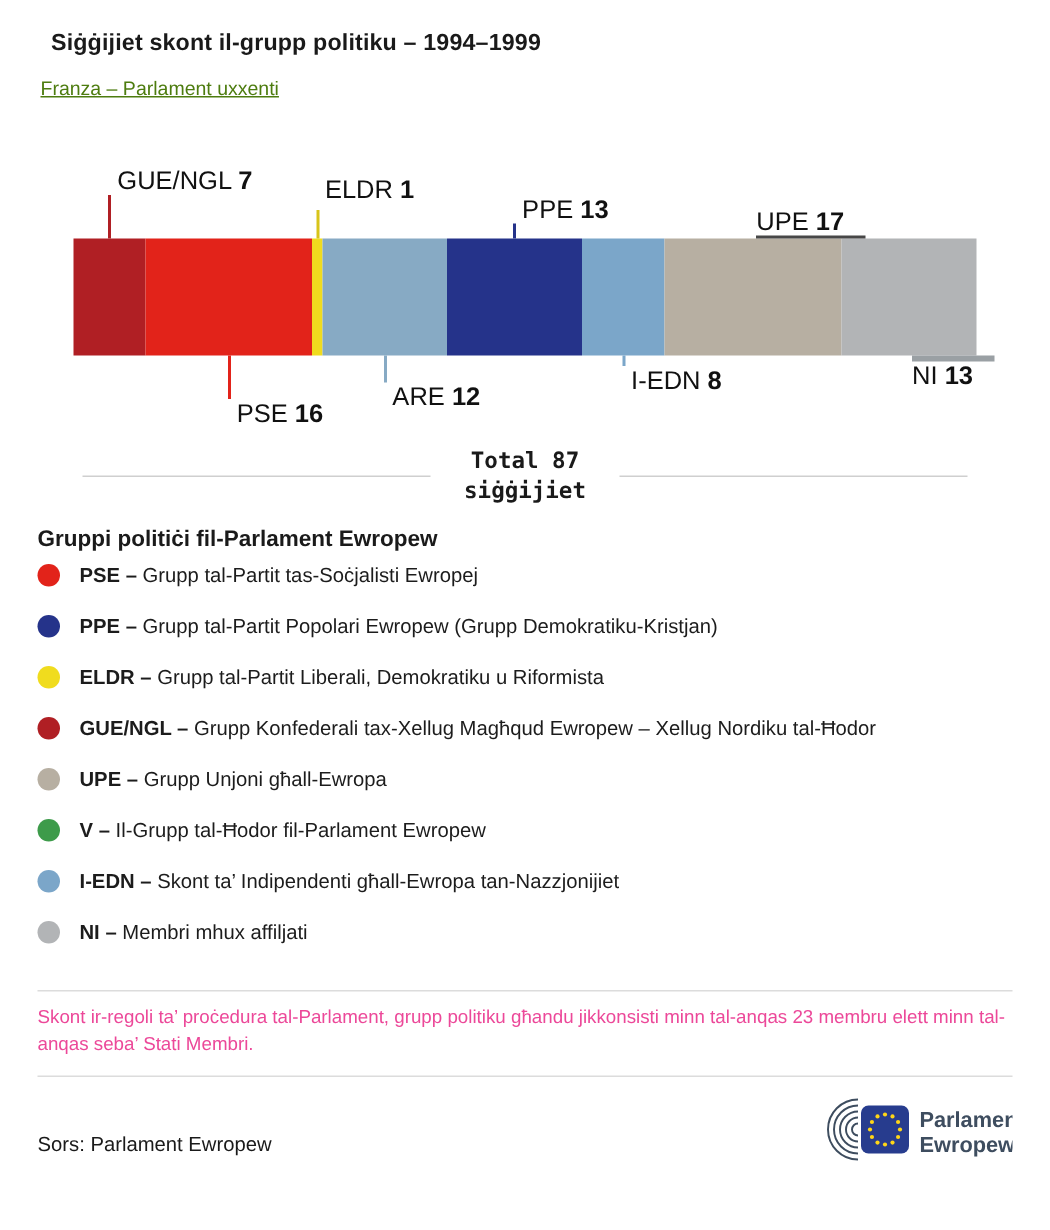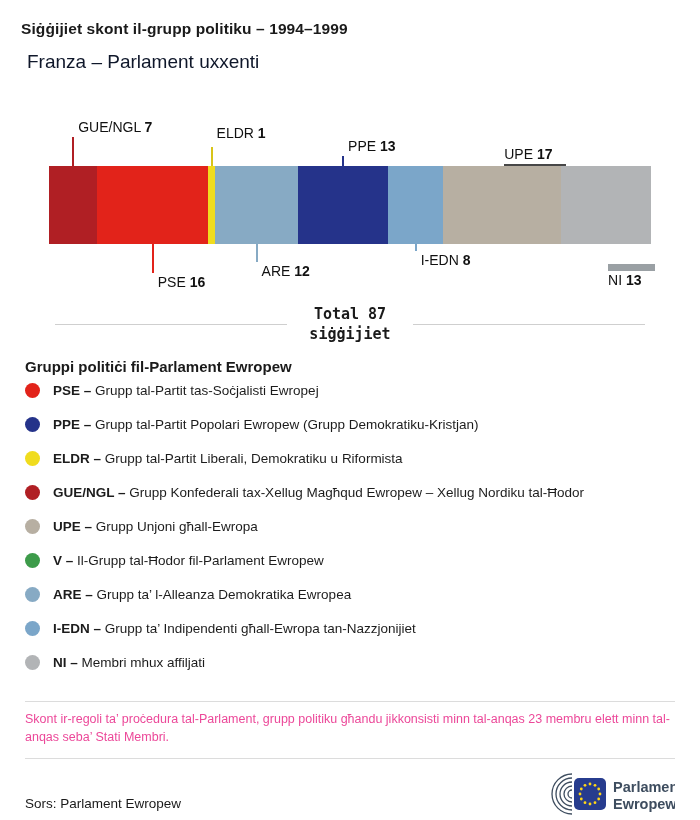--- a/index.html
+++ b/index.html
@@ -1,31 +1,31 @@
 <!DOCTYPE html>
 <html><head>
 <meta charset="utf-8">
 <style>
   html,body{margin:0;padding:0;}
   body{
     width:700px;height:820px;background:#ffffff;overflow:hidden;
     font-family:"Liberation Sans",sans-serif;color:#1a1a1a;
     -webkit-font-smoothing:antialiased;
   }
-  .title{margin:20px 21px 0;font-size:15.5px;font-weight:bold;letter-spacing:.1px;}
-  .subtitle{margin:13px 25px 0;font-size:19px;color:#0f172a;padding-left:2px;}
+  .title{margin:20px 34px 0;font-size:15.5px;font-weight:bold;letter-spacing:.1px;}
+  .subtitle{margin:13px 25px 0;font-size:13px;color:#4d7c0f;padding-left:2px;text-decoration:underline;}
 
   .chart-wrap{position:relative;margin:6px 49px 0;height:218px;}
   .bar{position:absolute;left:0;right:0;top:87px;height:78px;display:flex;}
   .seg{height:100%;}
   .leader{position:absolute;}
-  .callout-label{position:absolute;font-size:14px;white-space:nowrap;color:#111;line-height:13px;}
+  .callout-label{position:absolute;font-size:17px;white-space:nowrap;color:#111;line-height:13px;}
   .callout-label b{font-weight:bold;}
   .hline-bottom{border-bottom:2px solid #474747;padding:0 14px 3px 0;}
-  .hline-top{border-top:7px solid #8b5cf6;padding:3px 14px 0 0;margin-top:20px;}
+  .hline-top{border-top:4px solid #8b5cf6;padding:3px 14px 0 0;}
 
   .total-row{display:flex;align-items:center;margin:8px 55px 0;gap:22px;}
   .total-line{flex:1;height:1px;background:#cfcfcf;}
   .total-text{font-family:"DejaVu Sans Mono",monospace;font-weight:bold;font-size:15px;line-height:1.3;text-align:center;}
 
   .legend-title{margin:14px 25px 0;font-size:15px;font-weight:bold;}
   .legend-list{list-style:none;margin:8px 25px 0;padding:0;}
   .legend-item{display:flex;align-items:flex-start;height:34px;gap:13px;}
   .legend-dot{width:15px;height:15px;border-radius:50%;flex:0 0 15px;background:#ccc;}
   .legend-text{font-size:13.5px;color:#1c1c1c;}
@@ -104,26 +104,22 @@
     </li>
     <li class="legend-item">
       <span class="legend-dot" style="background: rgb(183, 175, 162);"></span>
       <span class="legend-text"><b>UPE –</b> <span>Grupp Unjoni għall-Ewropa</span></span>
     </li>
     <li class="legend-item">
       <span class="legend-dot" style="background: rgb(61, 155, 74);"></span>
       <span class="legend-text"><b>V –</b> <span>Il-Grupp tal-Ħodor fil-Parlament Ewropew</span></span>
     </li>
     <li class="legend-item">
-      <span class="legend-dot" style="background: rgb(135, 170, 196);"></span>
-      <span class="legend-text"><b>ARE –</b> <span>Grupp ta’ l-Alleanza Demokratika Ewropea</span></span>
-    </li>
-    <li class="legend-item">
       <span class="legend-dot" style="background: rgb(123, 166, 201);"></span>
-      <span class="legend-text"><b>I-EDN –</b> <span>Grupp ta’ Indipendenti għall-Ewropa tan-Nazzjonijiet</span></span>
+      <span class="legend-text"><b>I-EDN –</b> <span>Skont ta’ Indipendenti għall-Ewropa tan-Nazzjonijiet</span></span>
     </li>
     <li class="legend-item">
       <span class="legend-dot" style="background: rgb(178, 180, 182);"></span>
       <span class="legend-text"><b>NI –</b> <span>Membri mhux affiljati</span></span>
     </li>
   </ul>
 
   <div class="rule"></div>
 
   <p class="footnote">Skont ir-regoli ta’ proċedura tal-Parlament, grupp politiku għandu jikkonsisti minn tal-anqas 23 membru elett minn tal-anqas seba’ Stati Membri.</p>

